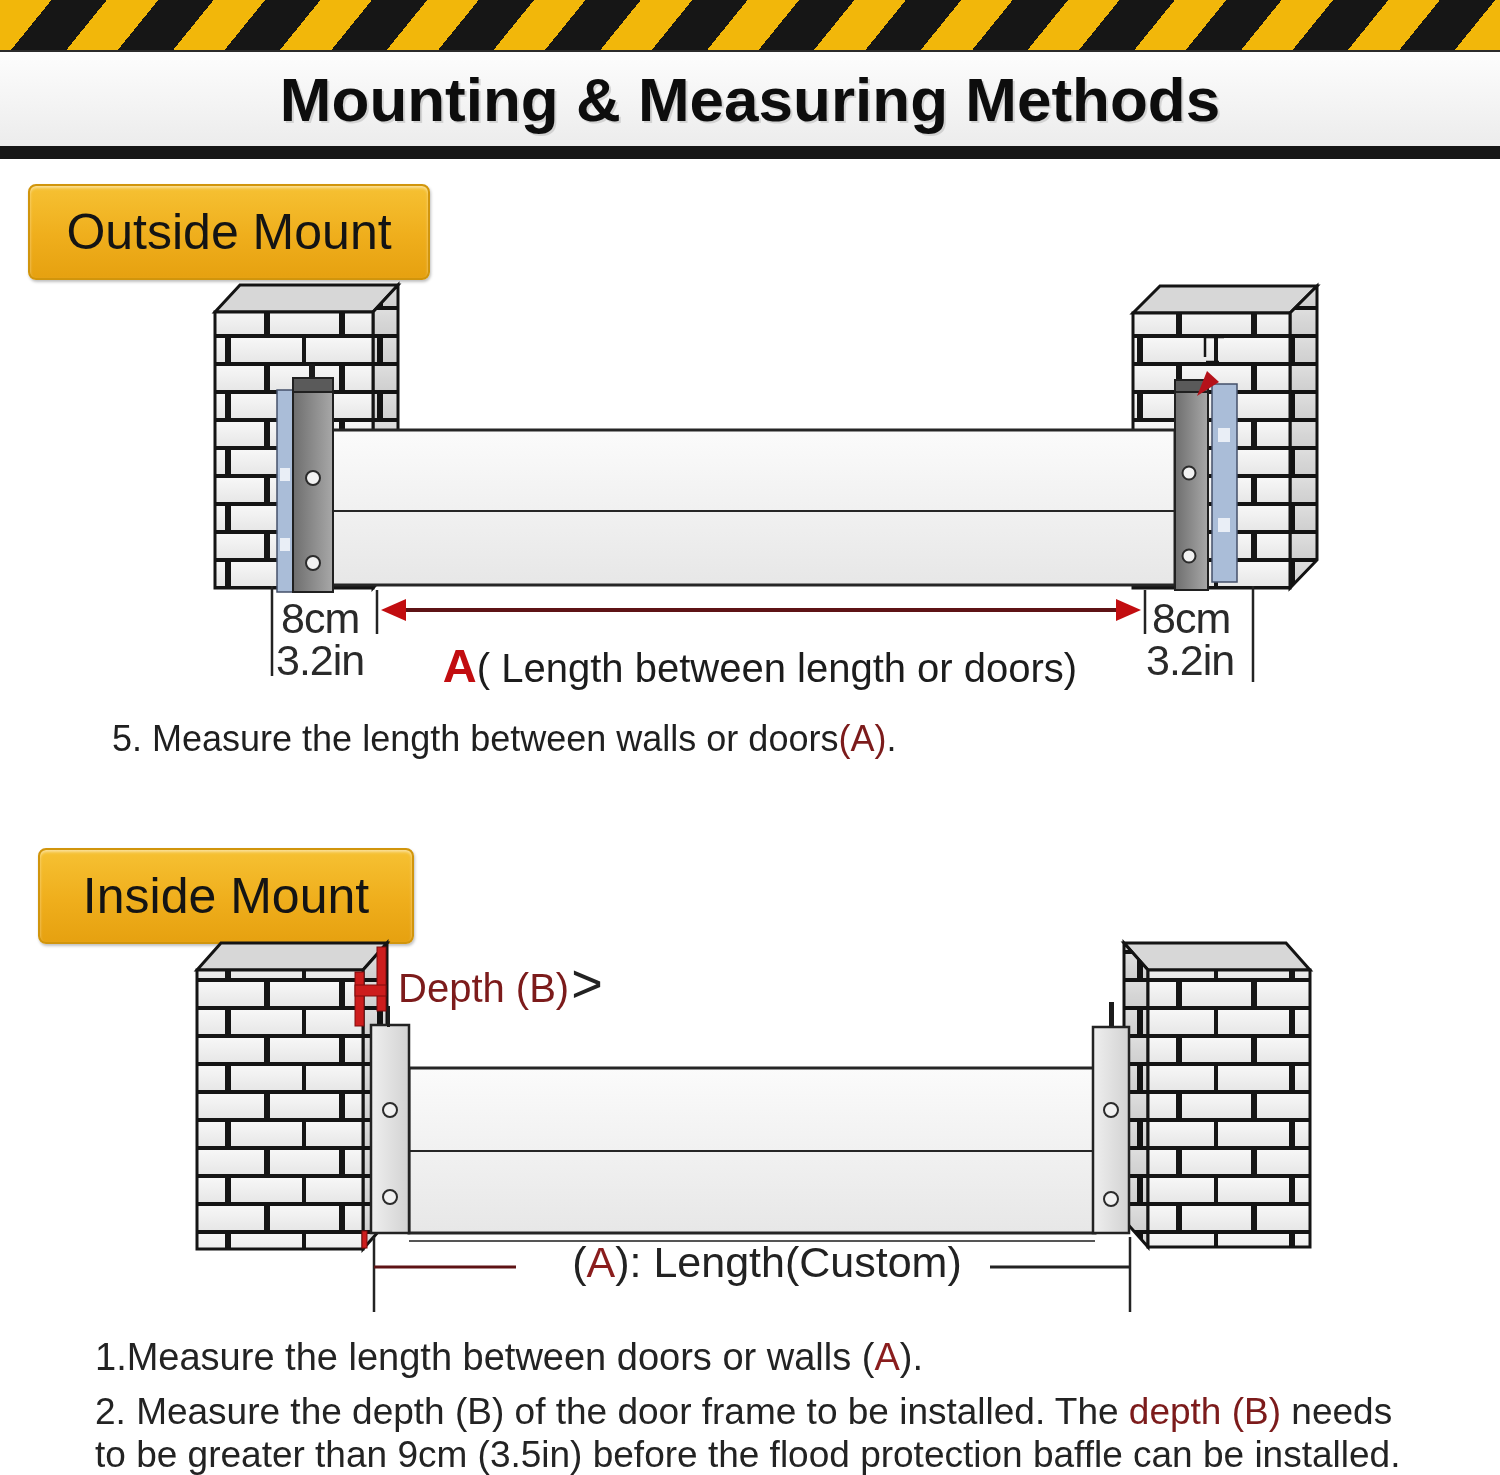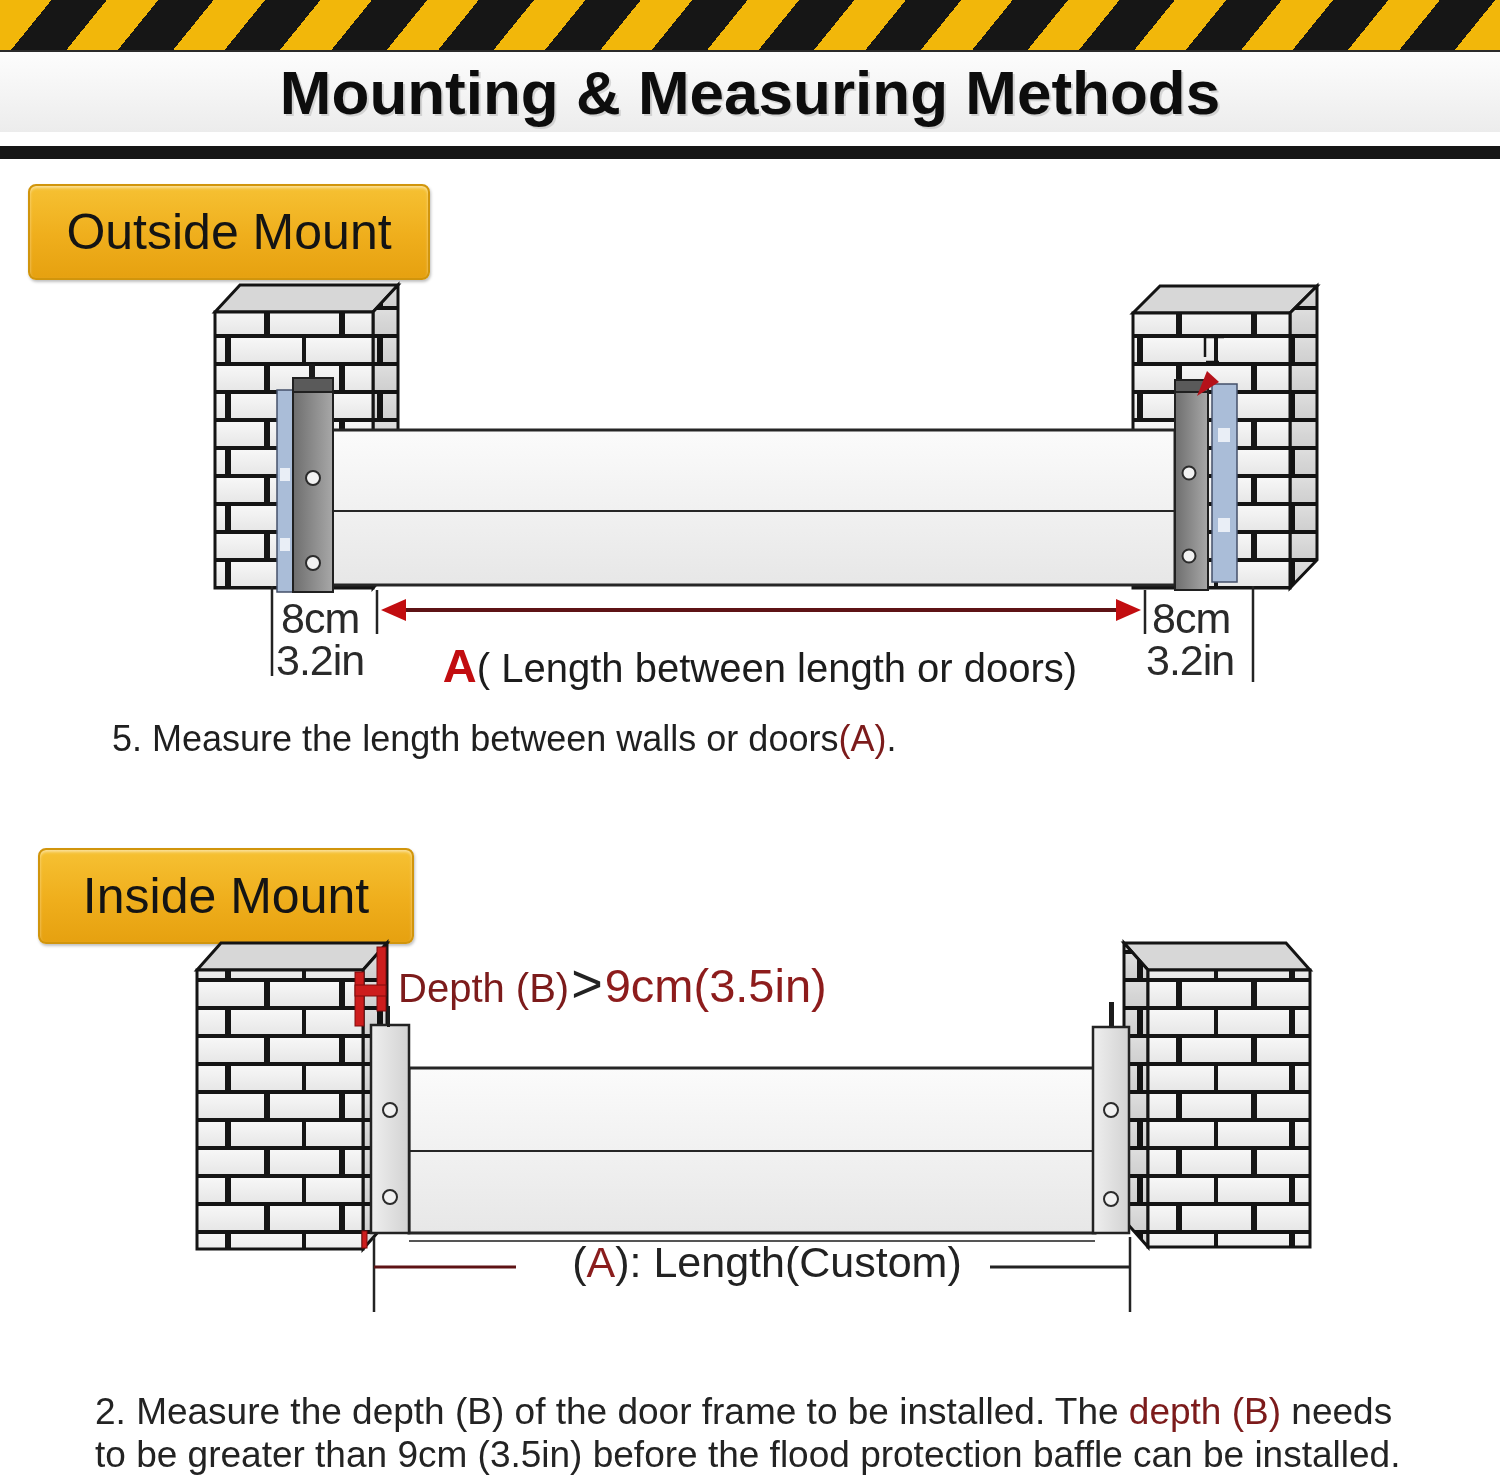--- a/index.html
+++ b/index.html
@@ -7,21 +7,21 @@
     position:relative;width:1500px;height:1475px;background:#ffffff;overflow:hidden;
     font-family:"Liberation Sans", sans-serif;color:#1c1c1c;
   }
   
   .caution-band{
     position:absolute;left:0;top:0;width:1500px;height:50px;
     background:repeating-linear-gradient(129deg, var(--caution_yellow) 0 40px, var(--caution_black) 40px 83px);
     border-bottom:2px solid #2b2b2b;
   }
   .title-band{
-    position:absolute;left:0;top:52px;width:1500px;height:80px;
+    position:absolute;left:0;top:52px;width:1500px;height:94px;
     background:linear-gradient(#fdfdfd,#ececec);
     display:flex;align-items:center;justify-content:center;
   }
   .title-band h1{
     margin:0;font-size:62px;font-weight:bold;color:#0d0d0d;letter-spacing:0px;
     text-shadow:2px 2px 0 rgba(185,185,185,0.55);
   }
   .black-bar{position:absolute;left:0;top:146px;width:1500px;height:13px;background:#161616;}
   
   .badge{
@@ -222,25 +222,27 @@
       <line x1="374" y1="1237" x2="374" y2="1312" class="dimline"></line>
       <line x1="1130" y1="1237" x2="1130" y2="1312" class="dimline"></line>
       <line x1="374" y1="1267" x2="516" y2="1267" class="dimshaft-thin"></line>
       <line x1="990" y1="1267" x2="1130" y2="1267" class="dimline-thick"></line>
     </g>
   </svg>
 
   <div class="lbl depth-label" style="left:398px;top:952px">
     <span class="d1">Depth (B) </span>
     <span class="gt">&gt;</span>
-    <span class="d2">9cm(3.5in)</span>
   </div>
 
   <div class="lbl len-label" style="left:374px;top:1238px;width:756px">
     <span>(</span><span class="a">A</span><span>): Length(Custom)</span>
   </div>
 
+  <div class="lbl bottom-note1" style="left:95px;top:1336px">
+    <span>1.Measure the length between doors or walls (</span><span class="a" style="color:#8a1d1d">A</span><span>).</span>
+  </div>
   <div class="lbl bottom-note2" style="left:95px;top:1390px;white-space:normal;width:1390px">
     <div><span>2. Measure the depth (B) of the door frame to be installed. The </span><span class="maroon">depth (B)</span><span> needs</span></div>
     <div><span>to be greater than 9cm (3.5in) before the flood protection baffle can be installed.</span></div>
   </div>
 
 </div>
 
 </body></html>

